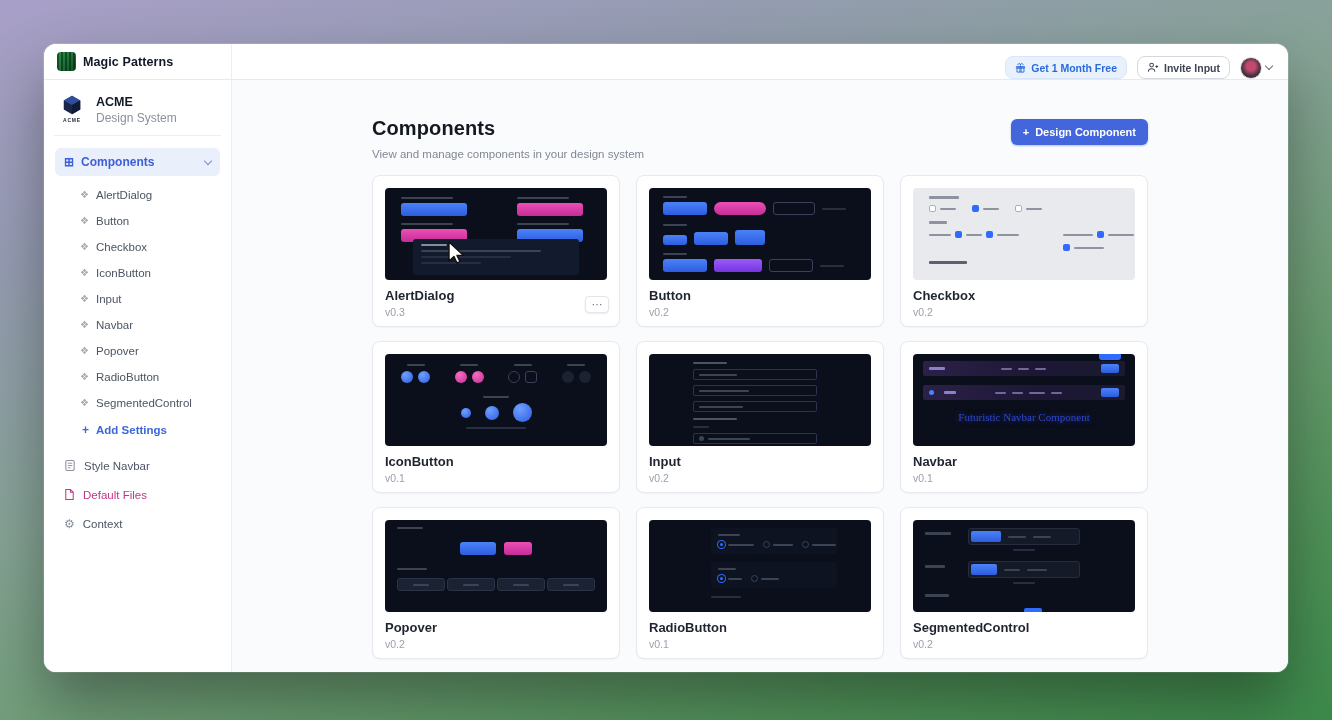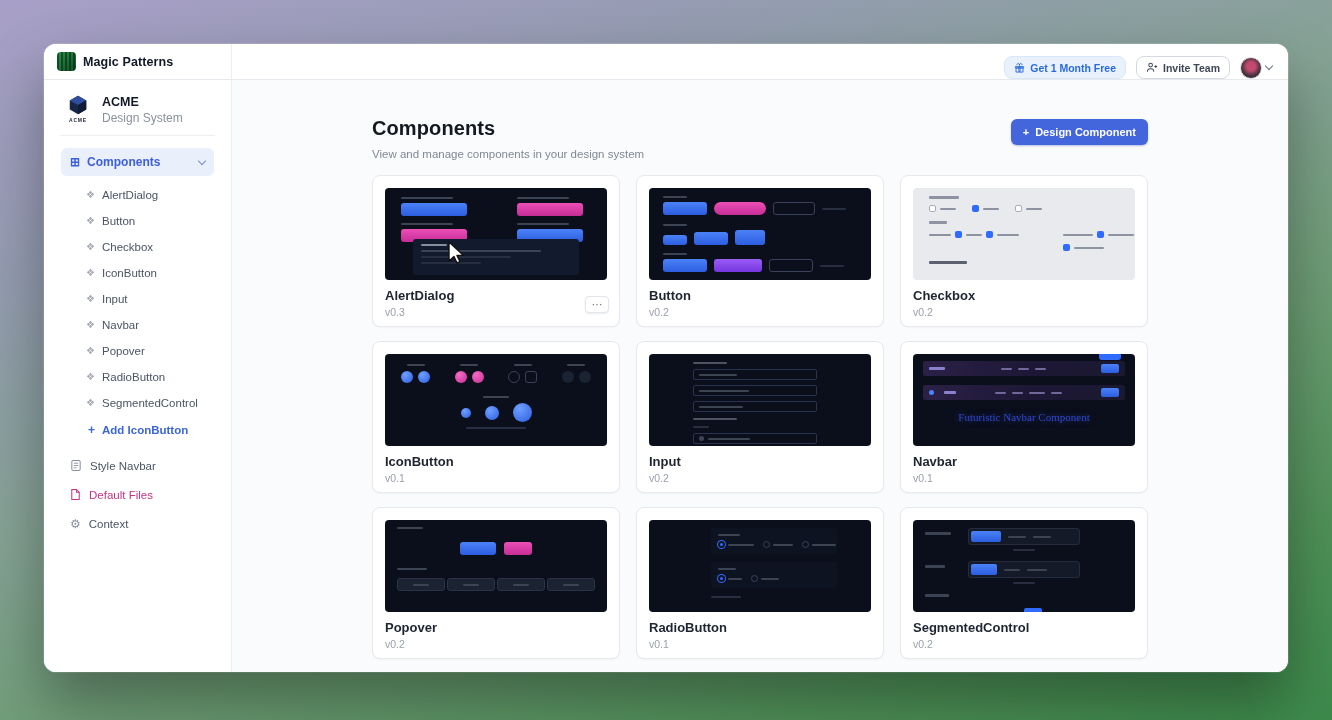--- a/index.html
+++ b/index.html
@@ -24,21 +24,21 @@
   .brand { font-size:12.5px; font-weight:700; color:#111827; letter-spacing:.1px; }
   .topbar-right { margin-left:auto; display:flex; align-items:center; gap:10px; padding-right:16px; }
   .pill-btn { display:flex; align-items:center; gap:5px; height:23px; padding:0 9px; border-radius:8px; font-size:10.5px; font-weight:600; cursor:pointer; }
   .btn-promo { background:#e9f1fd; color:#2a6bdb; border:1px solid #d8e6fb; }
   .btn-invite { background:#fff; color:#3f4653; border:1px solid #d4d8df; }
   .avatar-wrap { display:flex; align-items:center; gap:4px; }
   .avatar { width:22px; height:22px; border-radius:50%; background: radial-gradient(circle at 50% 42%, #c14a6e 0 28%, #4a3340 60%, #23202b 100%); border:1px solid #d8dbe1; }
   .chev { width:6px; height:6px; border-right:1.4px solid #6b7280; border-bottom:1.4px solid #6b7280; transform:rotate(45deg); margin-top:-3px; }
   
   .app-body { flex:1; display:flex; min-height:0; position:relative; }
-  .sidebar { width:188px; flex:0 0 auto; border-right:1px solid #eceef2; background:#fff; padding:12px 16px 0; }
+  .sidebar { width:188px; flex:0 0 auto; border-right:1px solid #eceef2; background:#fff; padding:12px 10px 0; }
   .ws { display:flex; align-items:flex-start; gap:9px; padding:2px 3px 10px; border-bottom:1px solid #eceef2; }
   .ws-logo { width:30px; display:flex; flex-direction:column; align-items:center; gap:1px; }
   .ws-caption { font-size:5px; font-weight:800; letter-spacing:.8px; color:#1b2437; }
   .ws-name { font-size:12.5px; font-weight:700; color:#111827; margin-top:1px; }
   .ws-sub { font-size:12px; color:#8a909c; margin-top:2px; }
   .nav-active { margin:12px 1px 4px; height:28px; display:flex; align-items:center; gap:7px; padding:0 9px; border-radius:6px; background:#e9effb; color:#3d5fd9; font-size:12px; font-weight:600; cursor:pointer; }
   .nav-active .chev { border-color:#7b8bd0; margin-left:auto; }
   .nav-grid-icon { font-size:12px; line-height:1; color:#3d5fd9; }
   .sub-list { padding:2px 0 2px; }
   .sub-item { display:flex; align-items:center; gap:7px; height:26px; padding-left:26px; font-size:11.5px; color:#4b5563; cursor:pointer; border-radius:5px; }
@@ -171,21 +171,21 @@
             <path d="M1.5 5h9v1.5h-9z M2.2 6.5h7.6V11H2.2z M5.4 5v6 M6.6 5v6 M3.4 3.4a1.3 1.3 0 0 1 2.3-1.2L6 3.8 M8.6 3.4a1.3 1.3 0 0 0-2.3-1.2L6 3.8" fill="none" stroke="#2a6bdb" stroke-width="1"></path>
           </svg>
         <span>Get 1 Month Free</span>
       </div>
       <div class="pill-btn btn-invite">
         <svg width="12" height="11" viewBox="0 0 13 12">
             <circle cx="5" cy="3.4" r="2" fill="none" stroke="#3f4653" stroke-width="1.1"></circle>
             <path d="M1.5 10.5c0-2 1.6-3.2 3.5-3.2s3.5 1.2 3.5 3.2" fill="none" stroke="#3f4653" stroke-width="1.1"></path>
             <path d="M10.6 3.5v3 M9.1 5h3" stroke="#3f4653" stroke-width="1.1"></path>
           </svg>
-        <span>Invite Team</span>
+        <span>Invite Input</span>
       </div>
       <div class="avatar-wrap">
         <div class="avatar"></div>
         <div class="chev"></div>
       </div>
     </div>
   </div>
 
   <div class="app-body">
 
@@ -243,21 +243,21 @@
         <div class="sub-item">
             <span class="comp-icon">❖</span>
             <span>RadioButton</span>
           </div>
         <div class="sub-item">
             <span class="comp-icon">❖</span>
             <span>SegmentedControl</span>
           </div>
         <div class="add-item">
           <span class="plus-glyph">+</span>
-          <span>Add IconButton</span>
+          <span>Add Settings</span>
         </div>
       </div>
 
       <div style="margin-top:6px;">
         <div class="foot-item">
           <svg width="12" height="13" viewBox="0 0 12 14">
               <rect x="1.5" y="1.5" width="9" height="11" rx="1.4" fill="none" stroke="#8a909c" stroke-width="1.1"></rect>
               <path d="M3.6 4.5h4.8 M3.6 7h4.8 M3.6 9.5h3" stroke="#8a909c" stroke-width="1"></path>
             </svg>
           <span>Style Navbar</span>

